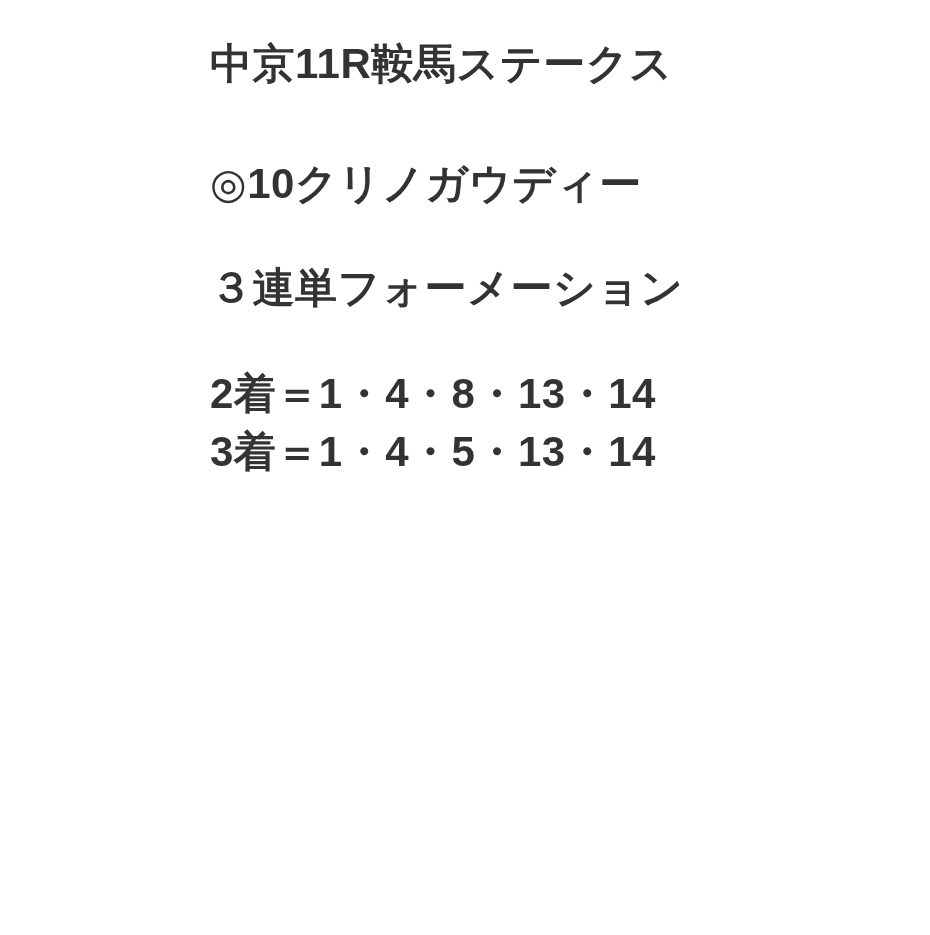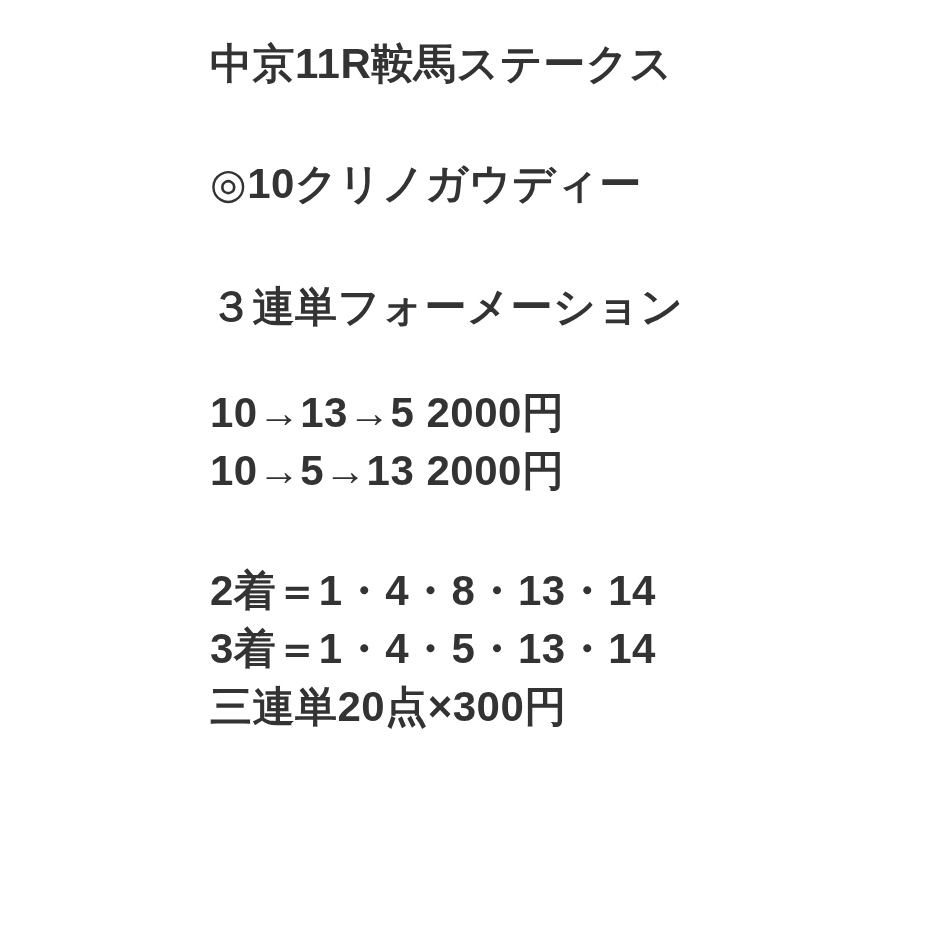--- a/index.html
+++ b/index.html
@@ -21,41 +21,36 @@
     padding: 35px 20px 0 210px;
     font-size: 42px;
     line-height: 58px;
     letter-spacing: 0.5px;
   }
   .line {
     margin: 0;
     white-space: nowrap;
   }
   .race-title   { margin-bottom: 62px; }
-  .pick-line    { margin-bottom: 65px; }
+  .pick-line    { margin-bottom: 46px; }
   .bet-type     { margin-bottom: 48px; }
   .bets-group   { margin-bottom: 62px; }
 </style>
 </head>
 <body>
 
 <div class="page">
   <div class="content">
 
     <p class="line race-title">中京11R鞍馬ステークス</p>
 
     <p class="line pick-line">◎10クリノガウディー</p>
 
     <p class="line bet-type">３連単フォーメーション</p>
 
-    <div class="bets-group">
-      <p class="line">10→13→5 2000円</p>
-      <p class="line">10→5→13 2000円</p>
-    </div>
 
     <div class="formation-group">
       <p class="line">2着＝1・4・8・13・14</p>
       <p class="line">3着＝1・4・5・13・14</p>
-      <p class="line">三連単20点×300円</p>
     </div>
 
   </div>
 </div>
 
 </body></html>

